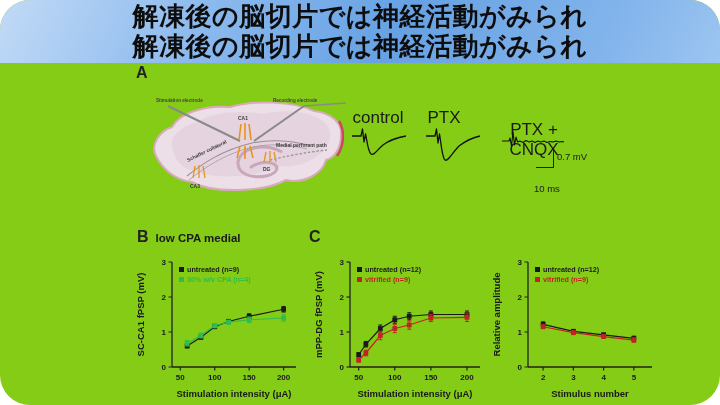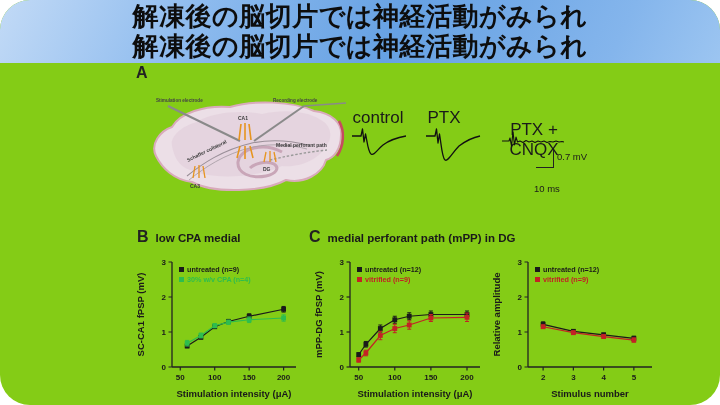--- a/index.html
+++ b/index.html
@@ -115,21 +115,20 @@
   <div class="scalebar-v">0.7 mV</div>
   <div class="scalebar-h">10 ms</div>
 
   <div class="panel-head" style="left:137px;top:228px;">
     <span class="panel-letter">B</span>
     <span class="panel-title">low CPA medial</span>
   </div>
 
   <div class="panel-head" style="left:309px;top:228px;">
     <span class="panel-letter">C</span>
-    <span class="panel-title">medial perforant path (mPP) in DG</span>
   </div>
 
   <svg class="abs" style="left:134px;top:250px;" width="172" height="155">
       <line x1="38" y1="12" x2="38" y2="117" stroke="#222" stroke-width="1.3"></line>
       <line x1="38" y1="117" x2="162" y2="117" stroke="#222" stroke-width="1.3"></line>
       <line x1="46.266666666666666" y1="117" x2="46.266666666666666" y2="120.5" stroke="#222" stroke-width="1.2"></line>
       <text x="46.266666666666666" y="130" text-anchor="middle" class="tick">50</text>
       <line x1="80.71111111111111" y1="117" x2="80.71111111111111" y2="120.5" stroke="#222" stroke-width="1.2"></line>
       <text x="80.71111111111111" y="130" text-anchor="middle" class="tick">100</text>
       <line x1="115.15555555555555" y1="117" x2="115.15555555555555" y2="120.5" stroke="#222" stroke-width="1.2"></line>

